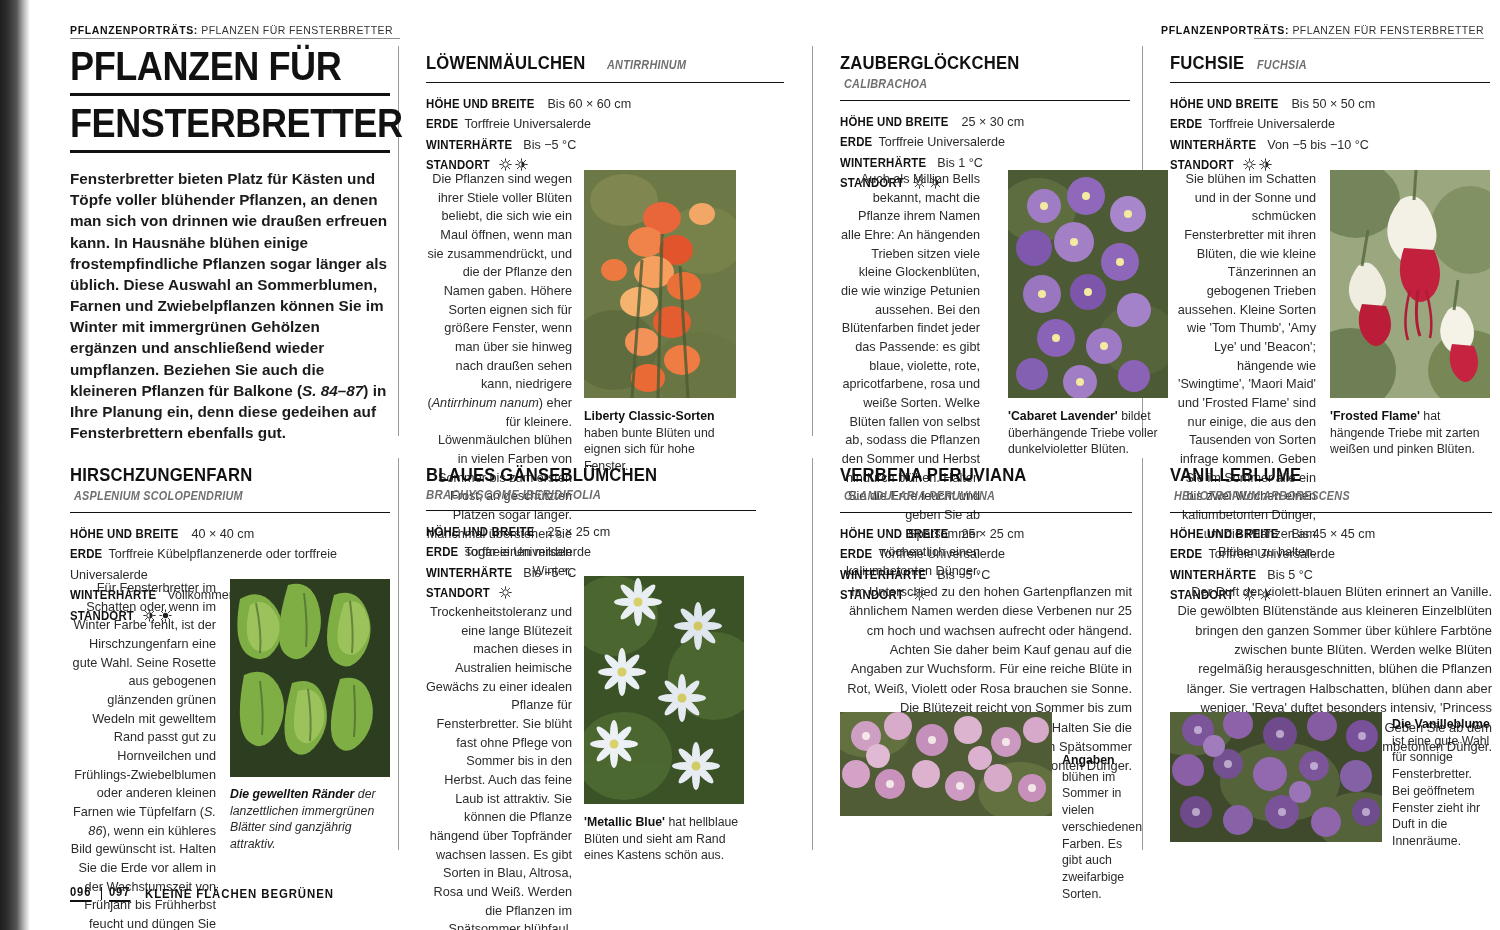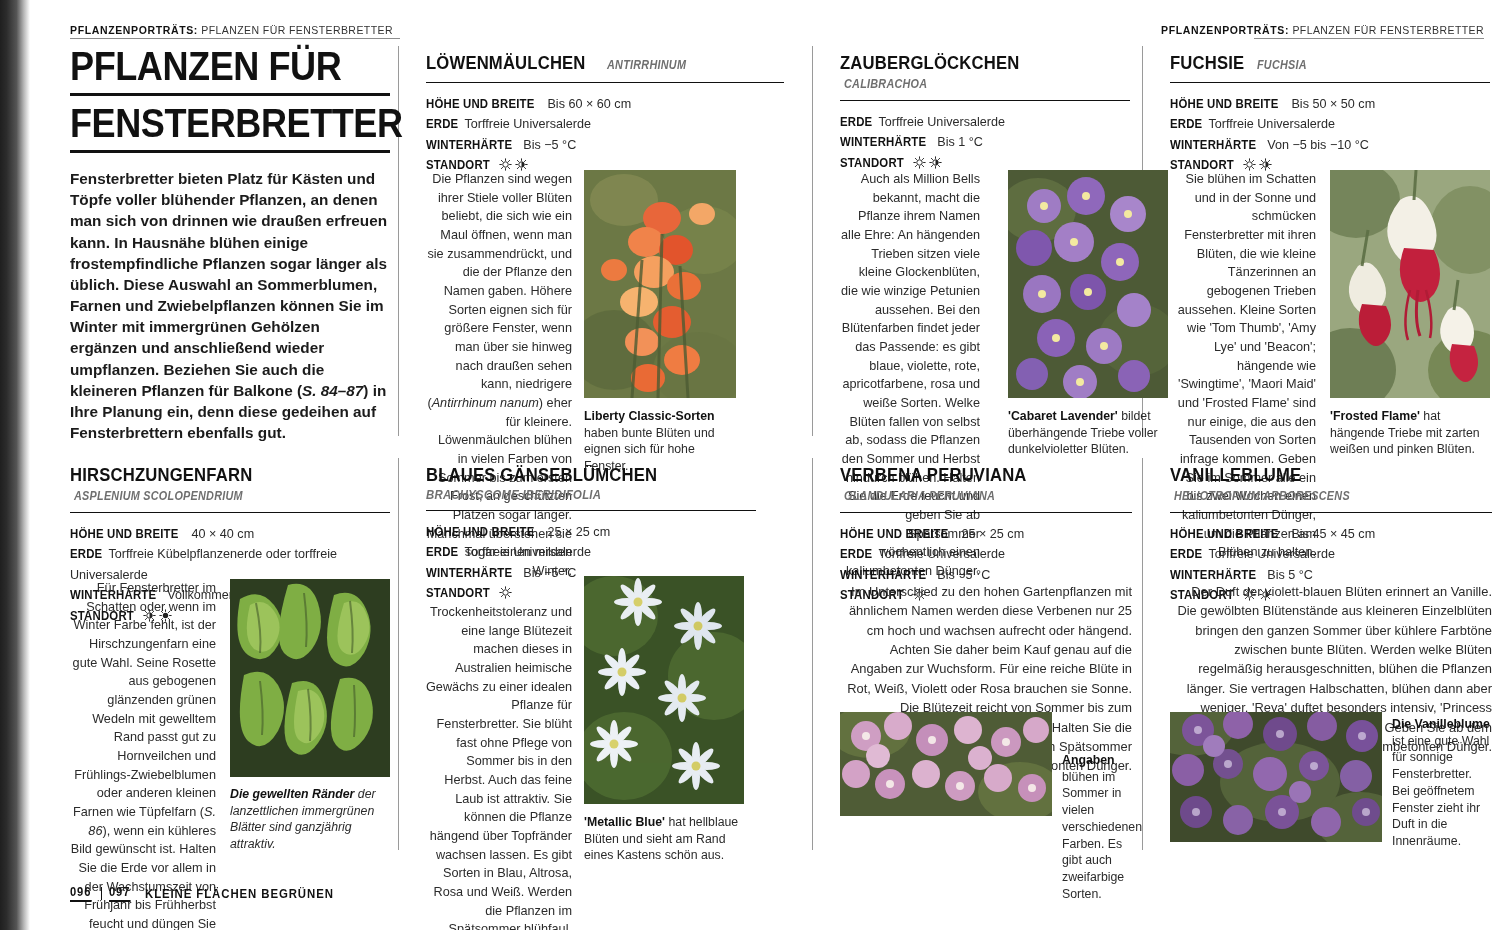--- a/index.html
+++ b/index.html
@@ -303,20 +303,21 @@
         </svg>
       </div>
       <div class="caption" style="position:absolute; left:158px; top:356px; width:155px;"><b>Liberty Classic-Sorten</b> haben bunte Blüten und eignen sich für hohe Fenster.</div>
     </div>
 
     <div class="entry" style="left:798px; top:52px; width:290px;">
       <div class="entry-head">
         <span class="common">ZAUBERGLÖCKCHEN</span><span class="latin">CALIBRACHOA</span>
       </div>
       <div class="specs">
+        <div><span class="k">HÖHE UND BREITE</span> <span class="v">25 × 30 cm</span></div>
         <div><span class="k">ERDE</span> <span class="v">Torffreie Universalerde</span></div>
         <div><span class="k">WINTERHÄRTE</span> <span class="v">Bis 1 °C</span></div>
         <div><span class="k">STANDORT</span><span class="icons"><span class="sun"><svg width="13" height="13" viewBox="0 0 24 24">
                   <g stroke="#222" stroke-width="1.8" stroke-linecap="round">
                     <line x1="12" y1="1.5" x2="12" y2="4.5"></line>
                     <line x1="12" y1="19.5" x2="12" y2="22.5"></line>
                     <line x1="1.5" y1="12" x2="4.5" y2="12"></line>
                     <line x1="19.5" y1="12" x2="22.5" y2="12"></line>
                     <line x1="4.4" y1="4.4" x2="6.6" y2="6.6"></line>
                     <line x1="17.4" y1="17.4" x2="19.6" y2="19.6"></line>

